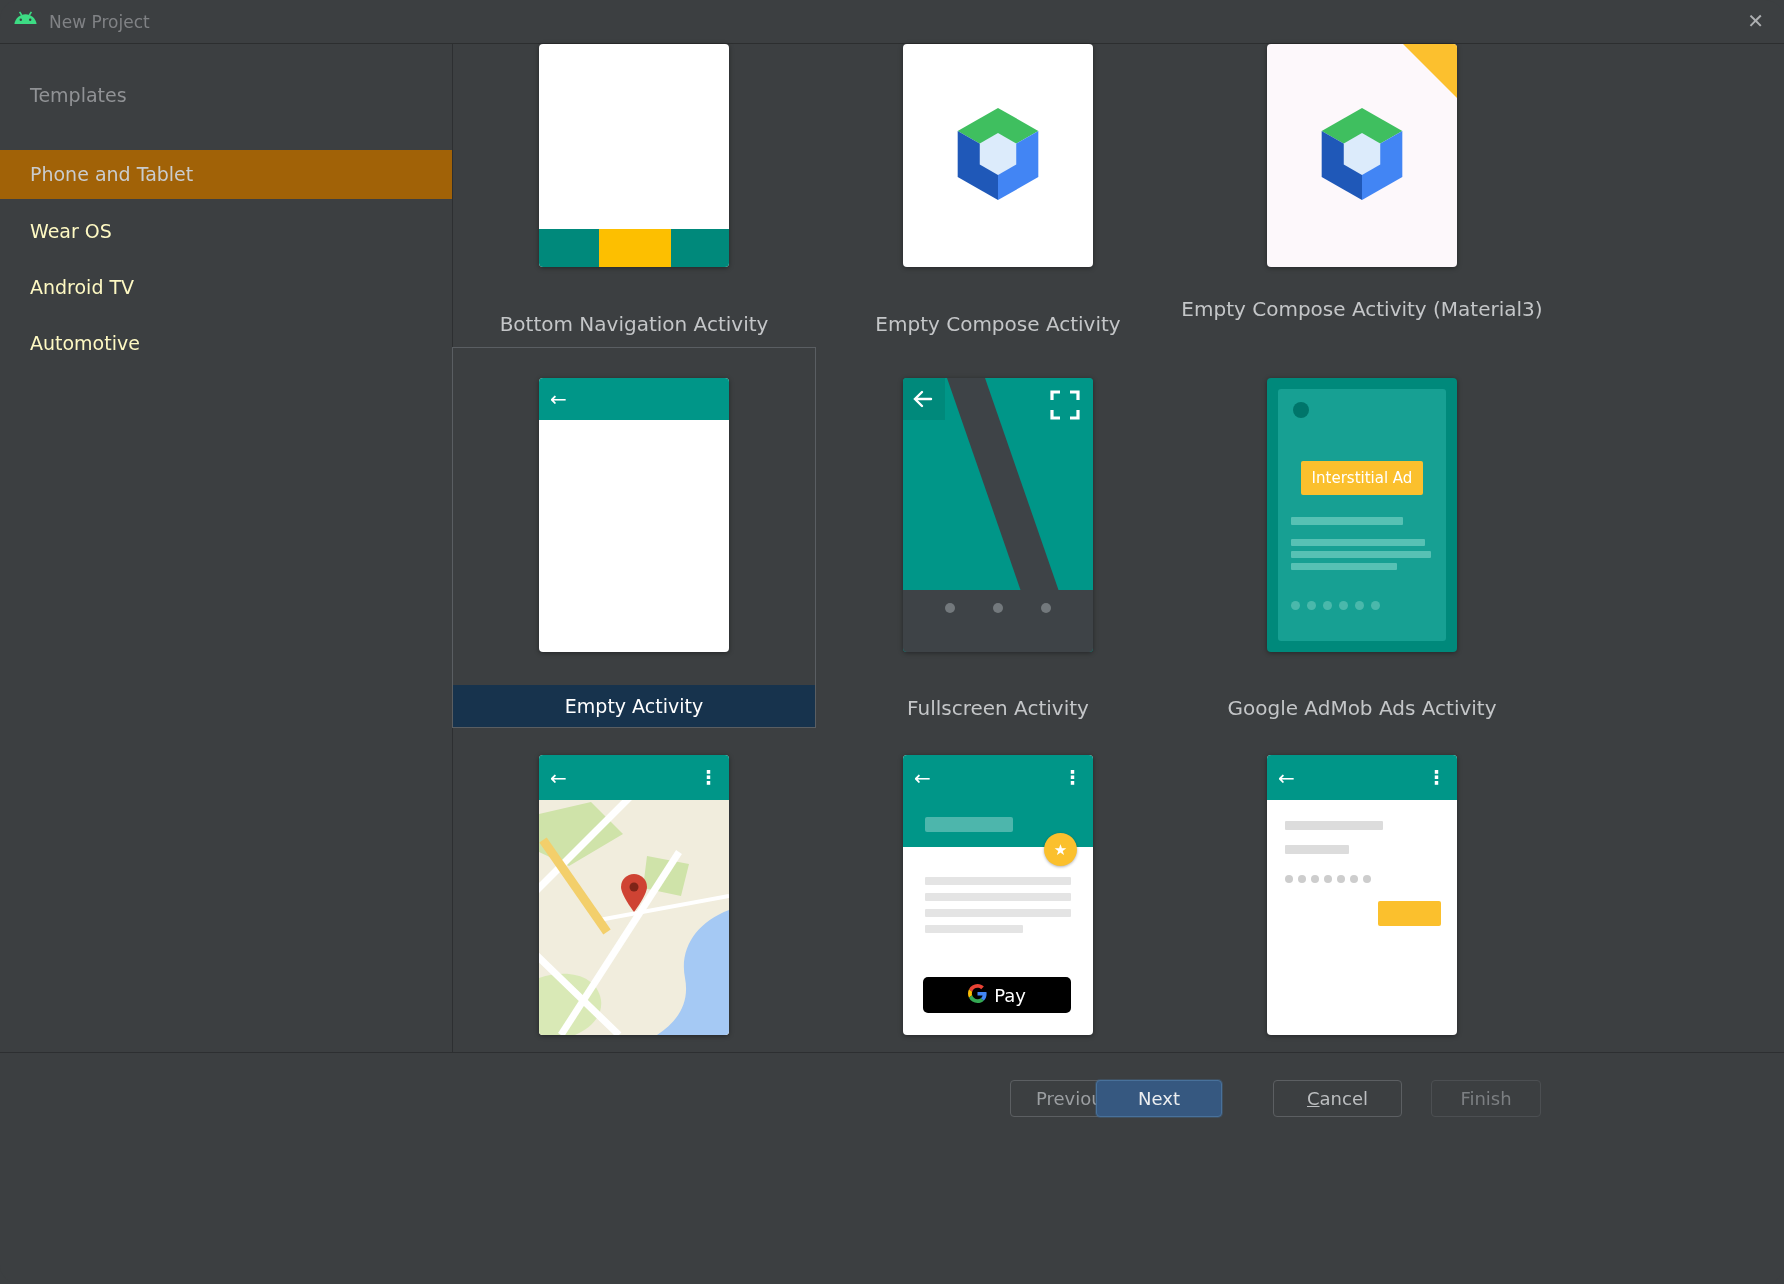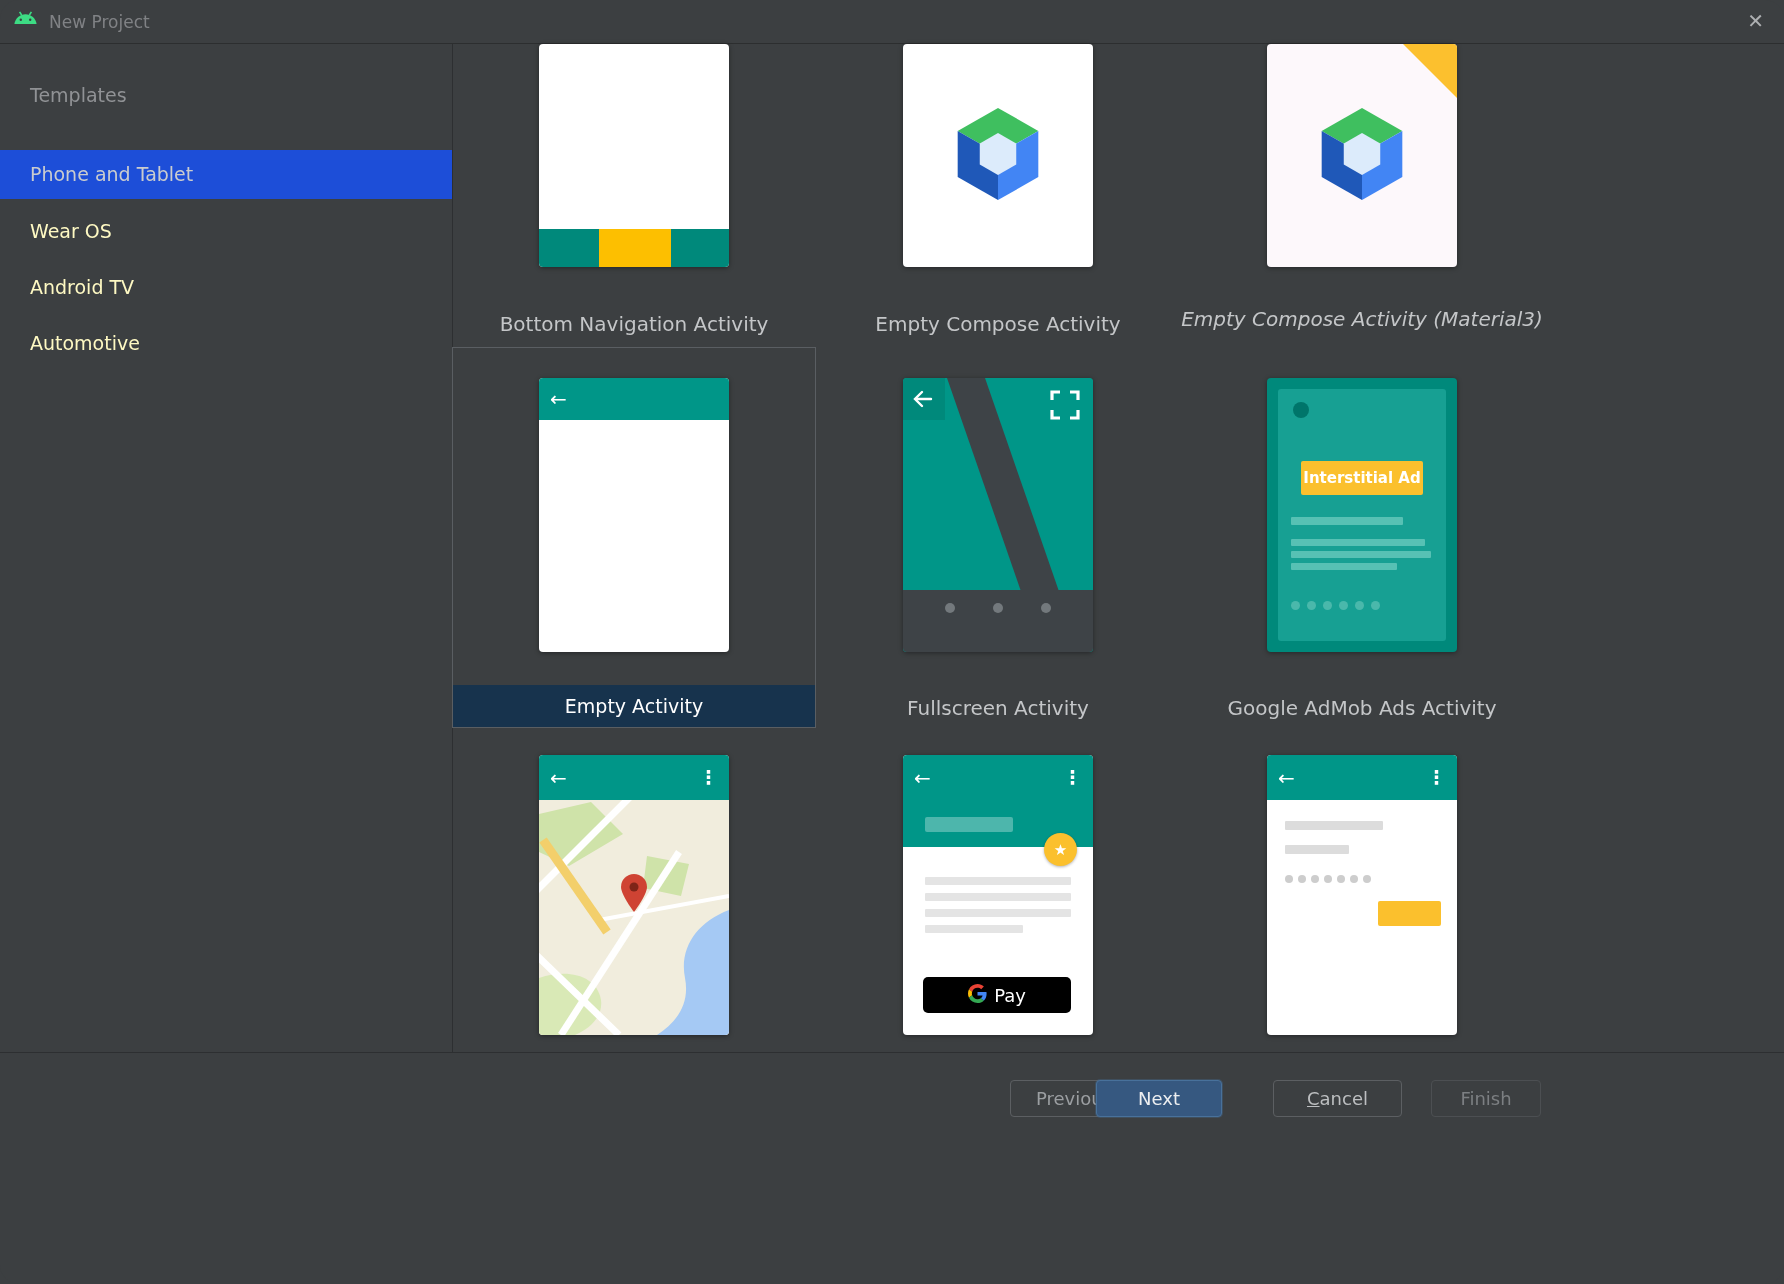--- a/index.html
+++ b/index.html
@@ -11,21 +11,21 @@
   
   .titlebar { position:absolute; top:0; left:0; width:100%; height:44px;
     border-bottom:1px solid #2c2e2f; display:flex; align-items:center; padding:0 12px; }
   .titlebar .title { color:#808285; font-size:17px; margin-left:10px; }
   .close { position:absolute; right:20px; top:9px; font-size:20px; color:#aeb0b2; cursor:pointer; }
   
   .sidebar-divider { position:absolute; left:452px; top:44px; width:1px; height:1008px; background:#2d2f31; }
   .sb-header { position:absolute; left:30px; top:84px; font-size:19px; color:#909295; }
   .sb-item { position:absolute; left:0; width:452px; height:49px; line-height:49px;
     padding-left:30px; font-size:19px; color:#fef9c3; cursor:pointer; }
-  .sb-item.sel { background:#1d4ed8; color:#caccce; }
+  .sb-item.sel { background:#a16207; color:#caccce; }
   
   .card-label { position:absolute; width:364px; text-align:center; font-size:20px; color:#c4c6c8; cursor:pointer; }
   
   .phone { position:absolute; width:190px; border-radius:4px; overflow:hidden; background:#fff;
     box-shadow:0 1px 5px rgba(0,0,0,.4); cursor:pointer; }
   .phead { height:45px; background:#009688; display:flex; align-items:center;
     justify-content:space-between; padding:0 11px; color:#fff; position:relative; z-index:2; }
   .phead .back { font-size:20px; line-height:1; }
   .phead .kebab { font-size:19px; font-weight:bold; line-height:1; }
   .center-logo { display:flex; align-items:center; justify-content:center; }
@@ -42,21 +42,21 @@
   .sel-card { position:absolute; left:452px; top:347px; width:364px; height:381px;
     border:1px solid #5a5e62; cursor:pointer; }
   .sel-card .sel-label { position:absolute; bottom:0; left:0; width:100%; height:42px;
     background:#17334d; color:#ffffff; font-size:19px; display:flex; align-items:center; justify-content:center;margin-top:6px; }
   .p-empty .phead { height:42px; }
   
   .p-admob { background:#00897b; }
   .admob-inner { position:absolute; inset:11px; background:#17a093; border-radius:3px; }
   .admob-cam { position:absolute; left:15px; top:13px; width:16px; height:16px; border-radius:50%; background:#00756a; }
   .admob-badge { position:absolute; left:50%; transform:translateX(-50%); top:72px; width:122px; height:34px;
-    background:#fbc02d; color:#fff; font-size:15px; font-weight:bold; border-radius:2px;
+    background:#fbc02d; color:#fff; font-size:15px; font-weight:normal; border-radius:2px;
     display:flex; align-items:center; justify-content:center; }
   .al { position:absolute; left:13px; height:8px; background:#57c1b4; border-radius:1px; }
   .a1 { top:128px; width:112px; }
   .a2 { top:150px; width:134px; height:7px; }
   .a3 { top:162px; width:140px; height:7px; }
   .a4 { top:174px; width:106px; height:7px; }
   .admob-dots { position:absolute; left:13px; top:212px; display:flex; gap:7px; }
   .admob-dots i { width:9px; height:9px; border-radius:50%; background:#4ab8ab; }
   
   .gp-top { position:absolute; top:0; left:0; width:100%; height:92px; background:#009688; }
@@ -140,21 +140,21 @@
         <polygon points="92,31 92,79 50,103 50,55" fill="#4285f4"></polygon>
         <polygon points="8,31 50,55 50,103 8,79" fill="#1f58b8"></polygon>
         <polygon points="50,33 69,44 69,66 50,77 31,66 31,44" fill="#dcebfb"></polygon>
       </svg>
     </span>
     <span class="m3-corner"></span>
   </div>
 
   <div class="card-label" style="left:452px; top:312px;">Bottom Navigation Activity</div>
   <div class="card-label" style="left:816px; top:312px;">Empty Compose Activity</div>
-  <div class="card-label" style="left:1180px; top:307px;font-style:italic;">Empty Compose Activity (Material3)</div>
+  <div class="card-label" style="left:1180px; top:297px;">Empty Compose Activity (Material3)</div>
 
   <div class="sel-card">
     <div class="sel-label">Empty Activity</div>
   </div>
   <div class="phone p-empty" style="left:539px; top:378px; height:274px;">
     <div class="phead">
       <span class="back">←</span>
       <span></span>
     </div>
   </div>

